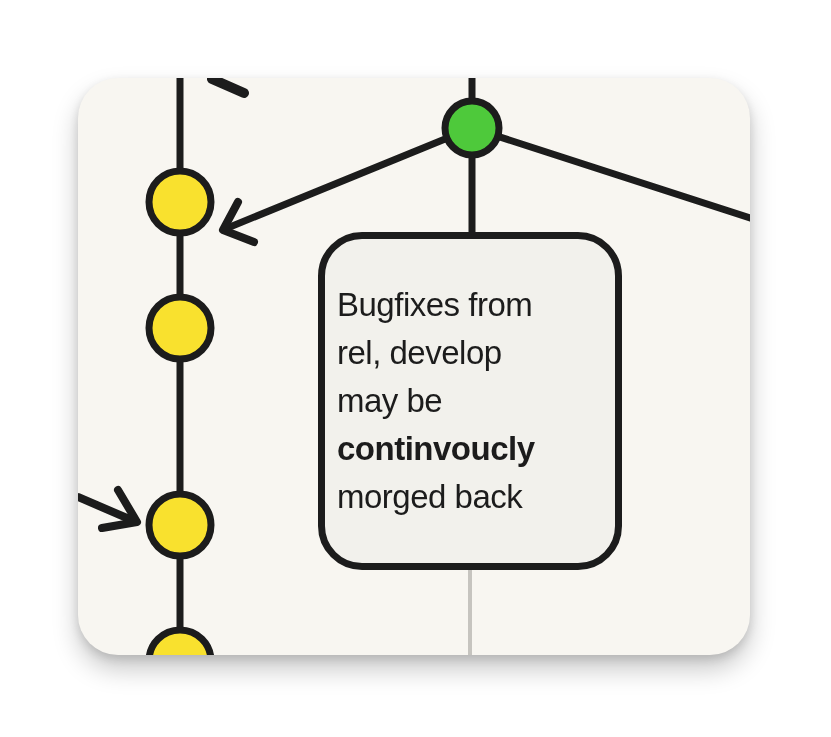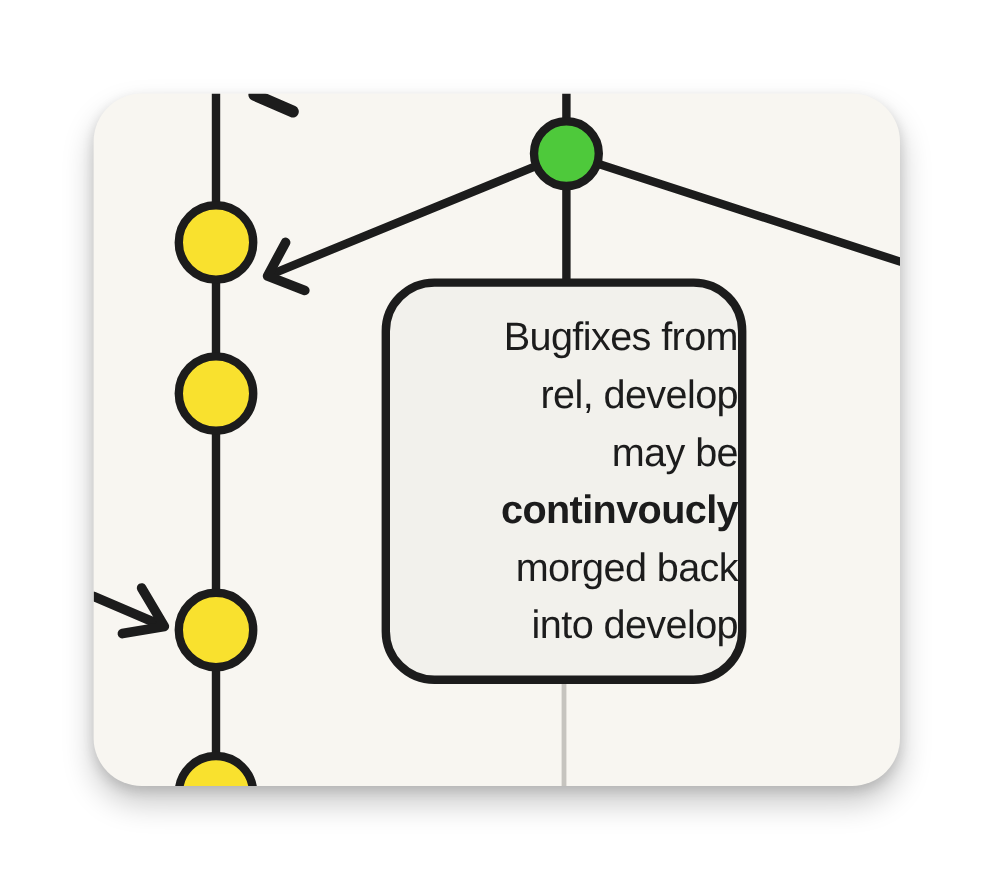--- a/index.html
+++ b/index.html
@@ -40,22 +40,23 @@
     left: 240px;
     top: 154px;
     width: 304px;
     height: 338px;
     box-sizing: border-box;
     background: #f2f1ec;
     border: 7px solid #1c1c1c;
     border-radius: 44px;
     display: flex;
     flex-direction: column;
-    align-items: flex-end;
+    align-items: flex-start;
     justify-content: center;
+    padding-left: 12px;
   }
   .callout .ann-line {
     font-size: 33px;
     line-height: 48px;
     color: #1c1c1c;
     letter-spacing: -0.5px;
     white-space: nowrap;
   }
   .callout .ann-line.bold {
     font-weight: bold;
@@ -100,17 +101,16 @@
         <circle cx="394" cy="50" r="27" fill="#4ec93b"></circle>
       </g>
     </svg>
 
     <div class="callout">
       <div class="ann-line">Bugfixes from</div>
       <div class="ann-line">rel, develop</div>
       <div class="ann-line">may be</div>
       <div class="ann-line bold">continvoucly</div>
       <div class="ann-line">morged back</div>
-      <div class="ann-line">into develop</div>
     </div>
 
   </div>
 </div>
 
 </body></html>

